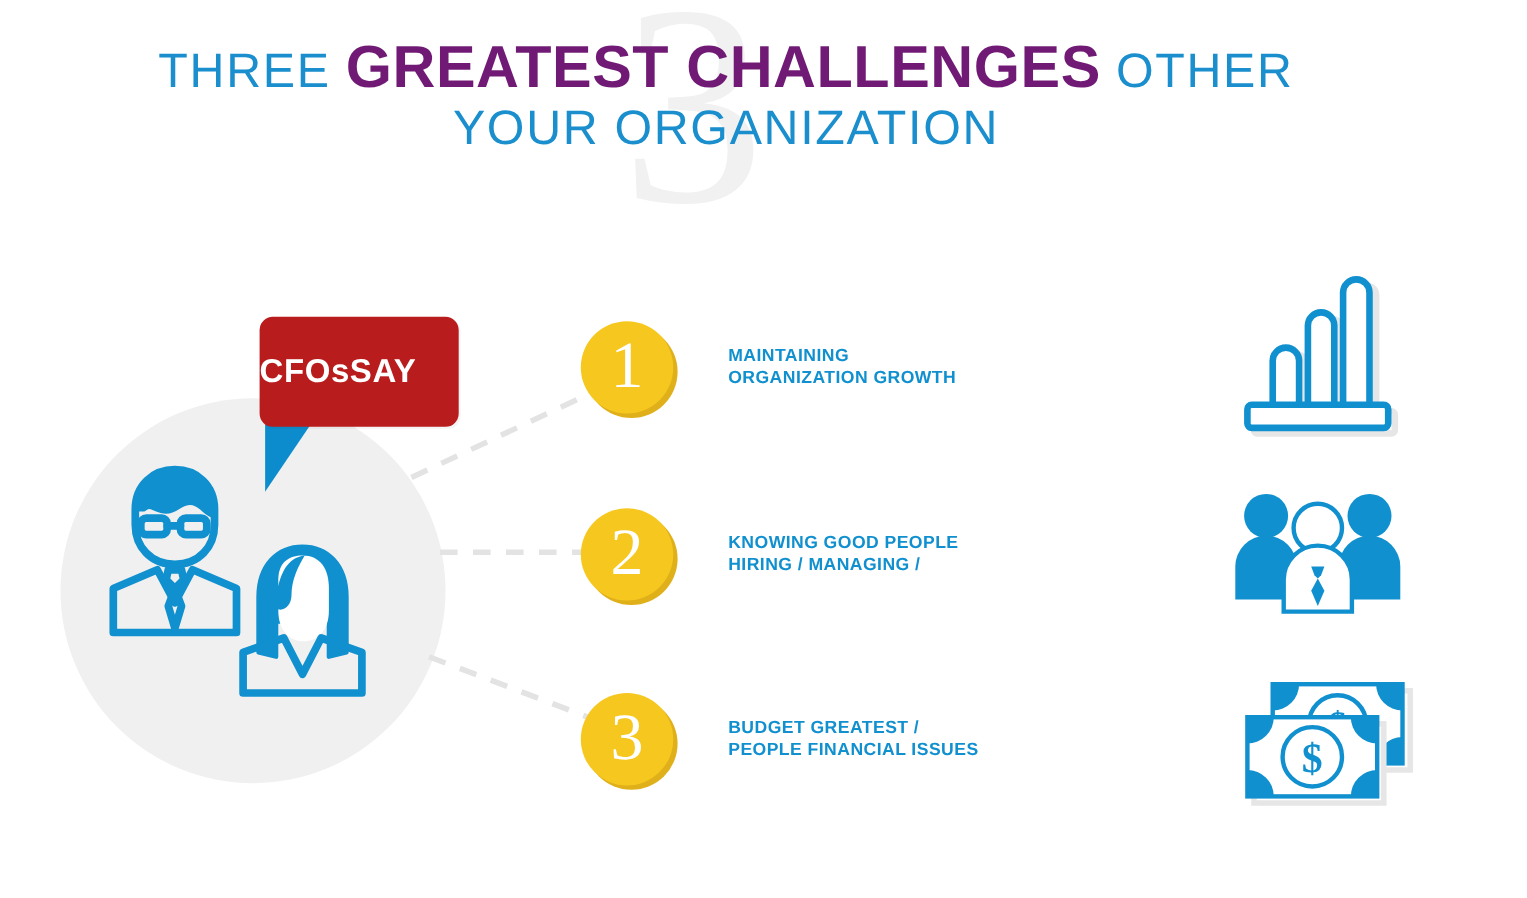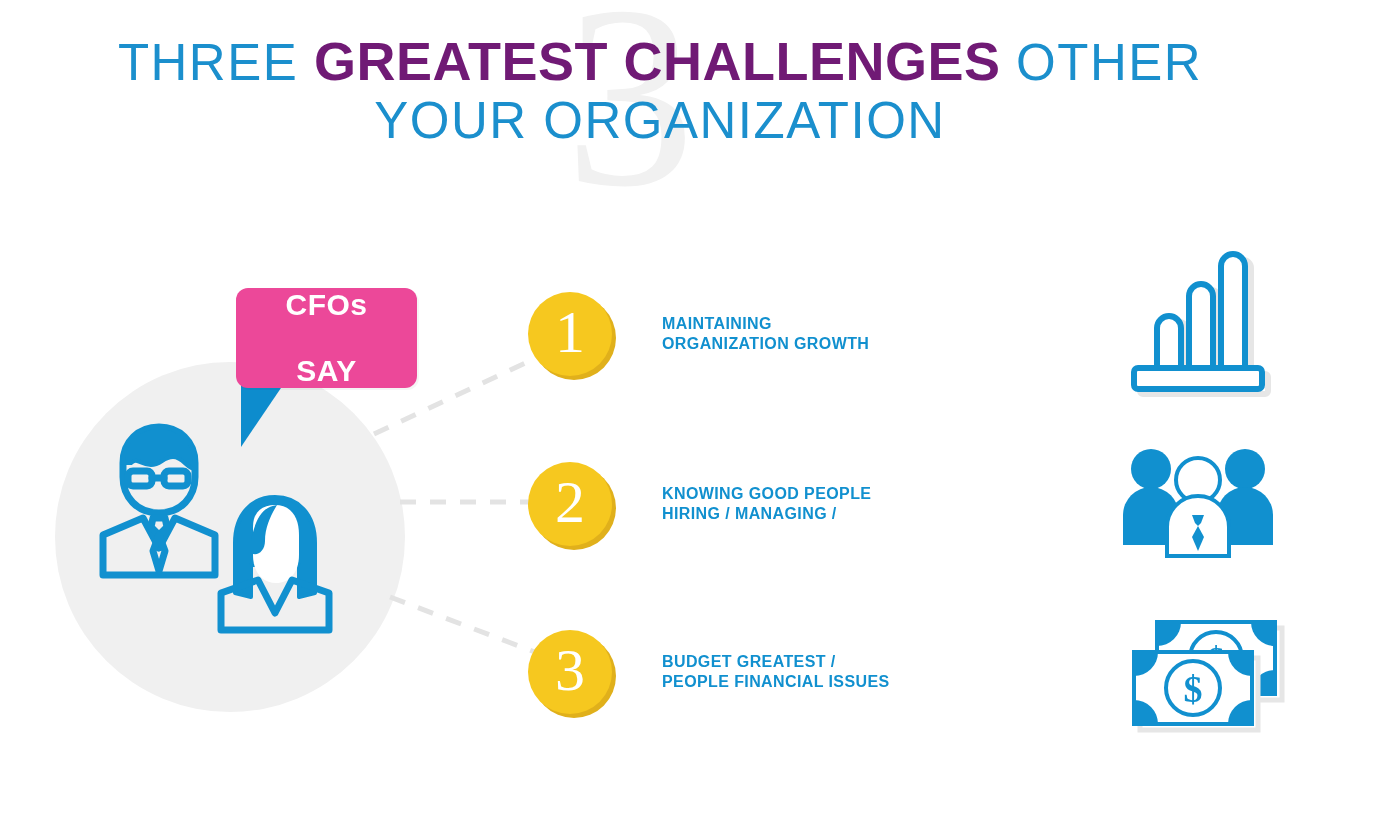--- a/index.html
+++ b/index.html
@@ -44,21 +44,21 @@
     z-index: 3;
     line-height: 1.02;
   }
   .title-line {
     display: block;
     white-space: nowrap;
   }
   .t-light {
     font-family: "Liberation Sans", sans-serif;
     font-weight: 300;
-    font-size: 51px;
+    font-size: 44px;
     letter-spacing: 1.5px;
     color: #1b8fcd;
   }
   .t-bold {
     font-family: "Liberation Sans", sans-serif;
     font-weight: 700;
     font-size: 54px;
     letter-spacing: 0.5px;
     color: #701a75;
   }
@@ -85,27 +85,26 @@
     z-index: 2;
   }
 
   
   .bubble {
     position: absolute;
     left: 236px;
     top: 288px;
     width: 181px;
     height: 100px;
-    background: #ec4899;
+    background: #b91c1c;
     border-radius: 12px;
     z-index: 5;
     display: flex;
-    flex-direction: column;
     align-items: center;
-    justify-content: space-between;
+    justify-content: flex-start;
     box-shadow: 2px 2px 0 rgba(0,0,0,0.04);
   }
   .bubble-text {
     color: #ffffff;
     font-weight: 700;
     font-size: 30px;
     line-height: 1.12;
     letter-spacing: 0.5px;
     text-align: center;
   }

